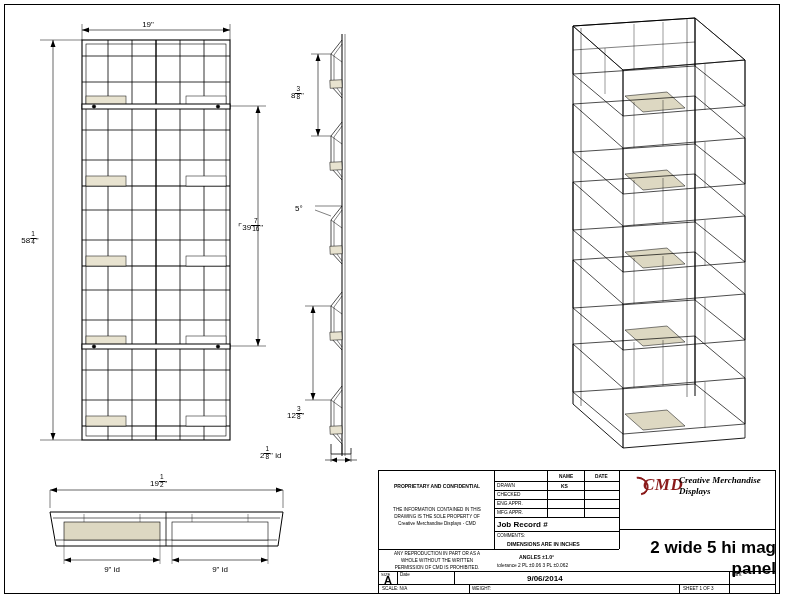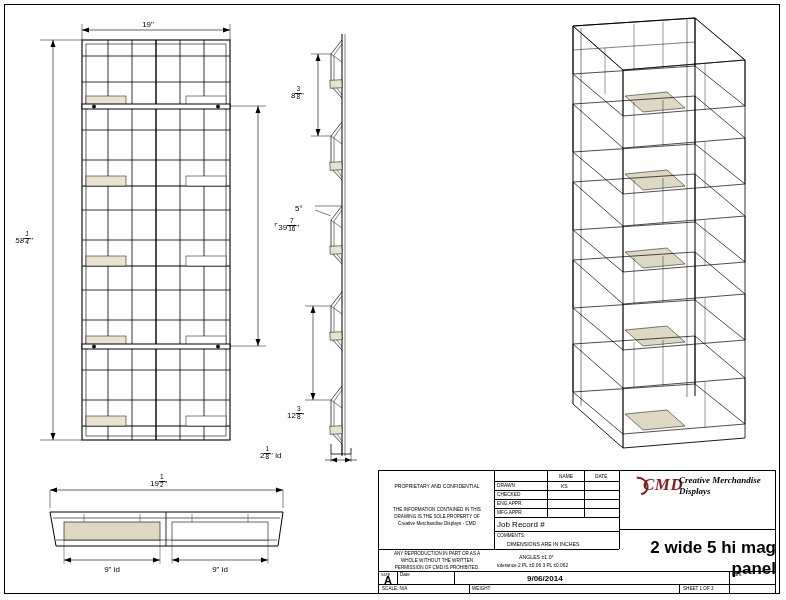--- a/index.html
+++ b/index.html
@@ -58,21 +58,21 @@
   .tb-line-v { position:absolute; width:1px; background:#000; }
   .tb-line-h { position:absolute; height:1px; background:#000; }
   .tb-text {
     position: absolute;
     font-size: 5.5px;
     line-height: 1.25;
     color: #000;
     white-space: nowrap;
   }
   .tb-text.wrap { white-space: normal; text-align: center; }
-  .tb-bold { font-weight: normal; }
+  .tb-bold { font-weight: bold; }
 
   .logo-cmd {
     position: absolute;
     font-family: "Liberation Serif", serif;
     font-weight: bold;
     font-style: italic;
     font-size: 17px;
     color: #8a1a1a;
     letter-spacing: 0.5px;
   }
@@ -204,25 +204,25 @@
         <g stroke-width="0.6">
           <line x1="238" y1="96" x2="238" y2="336"></line>
           <path d="M238,96 L235.5,103 L240.5,103 Z" fill="#000" stroke="none"></path>
           <path d="M238,336 L235.5,329 L240.5,329 Z" fill="#000" stroke="none"></path>
         </g>
       </g>
 
       <text x="128" y="17" font-size="8" text-anchor="middle">19"</text>
     </svg>
 
-    <div class="dimtext" style="left:4px; top:228px; transform:translate(-50%,-50%);font-style:italic;">
+    <div class="dimtext" style="left:10px; top:228px; transform:translate(-50%,-50%);">
       <span>58</span><span class="frac"><span class="num">1</span><span class="den">4</span></span><span>"</span>
     </div>
 
-    <div class="dimtext" style="left:218px; top:208px;margin-left:36px;">
+    <div class="dimtext" style="left:218px; top:208px;">
       <span style="font-size:9px;">⌜</span><span>39</span><span class="frac"><span class="num">7</span><span class="den">16</span></span><span>"</span>
     </div>
   </div>
 
   <div class="abs" style="left:285px; top:10px; width:115px; height:460px;">
     <svg width="115" height="460" viewBox="0 0 115 460">
       <g stroke="#000" fill="none" stroke-width="0.8">
 
         <line x1="57" y1="24" x2="57" y2="446" stroke-width="1"></line>
         <line x1="60" y1="24" x2="60" y2="446" stroke-width="0.5"></line>

